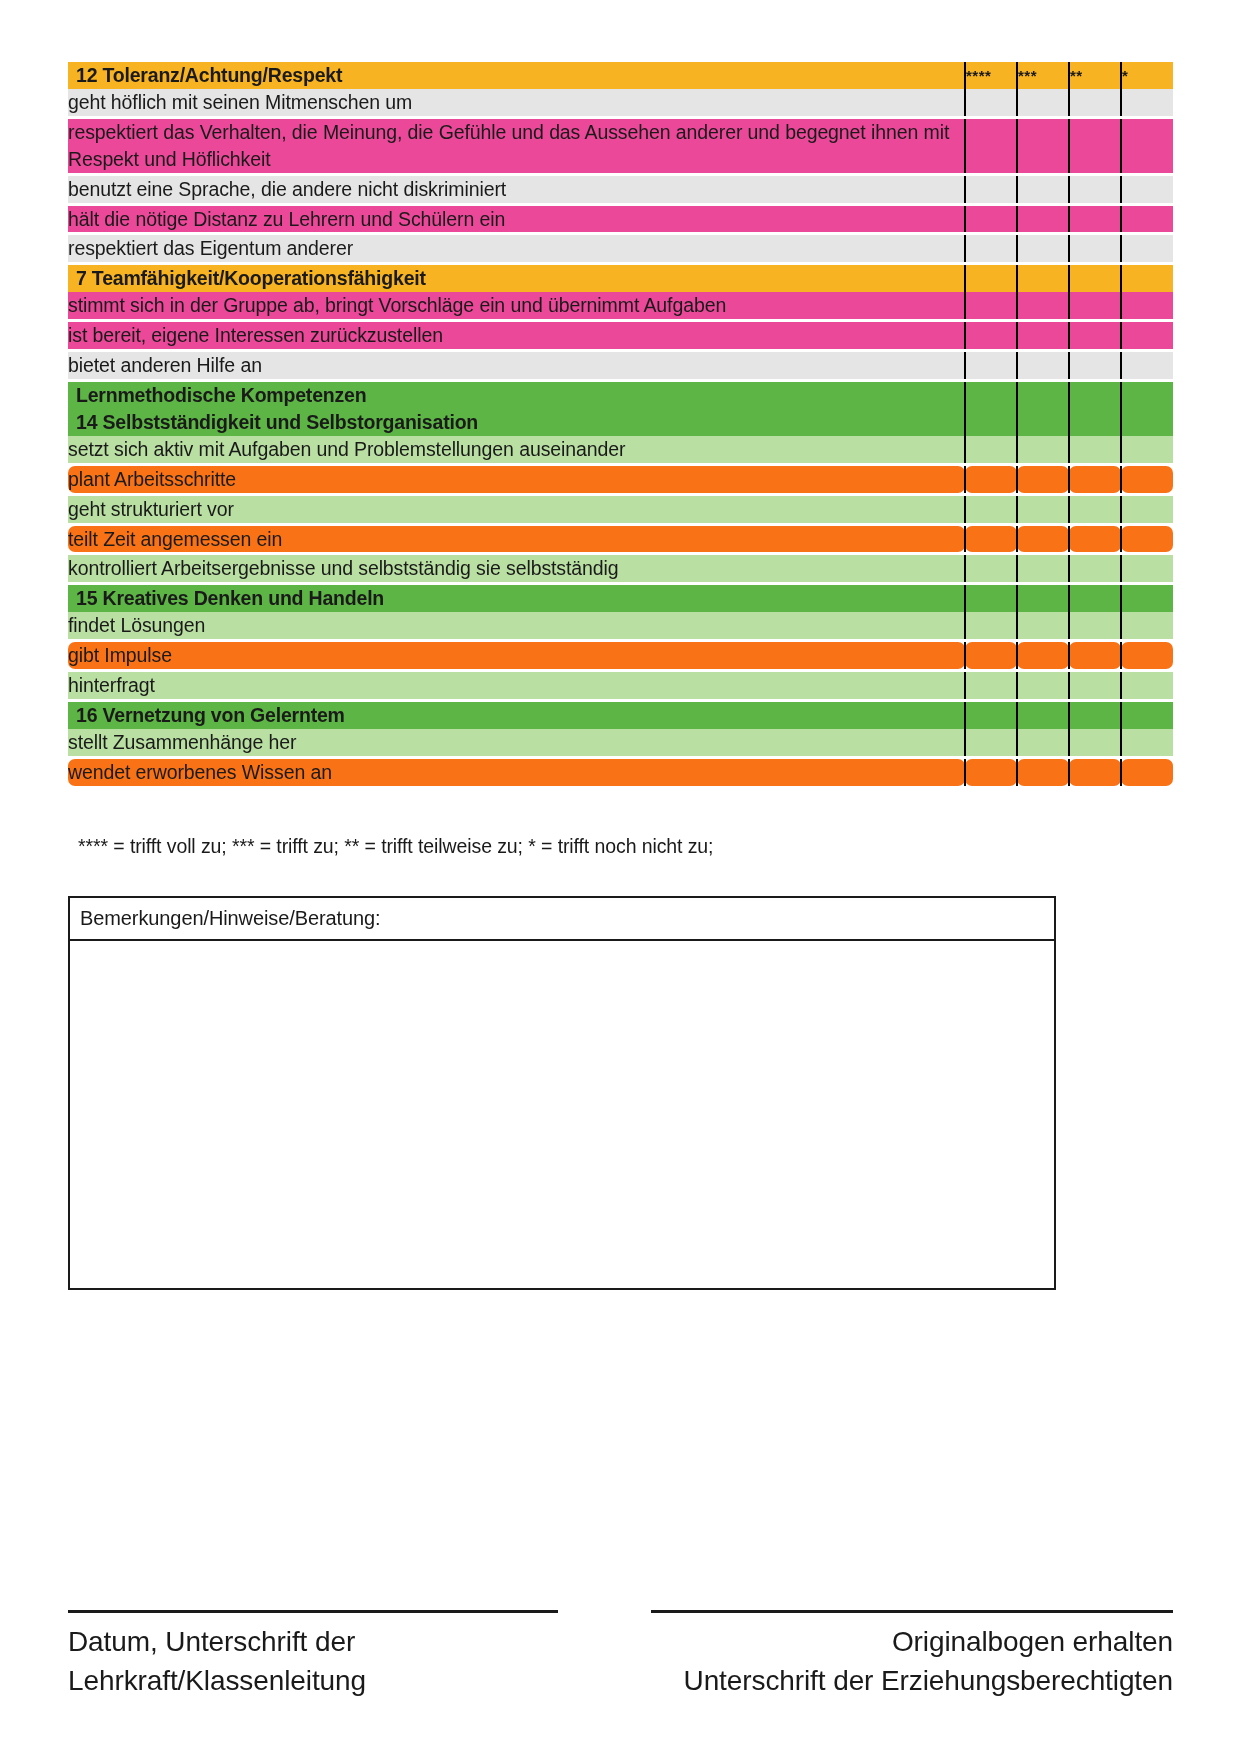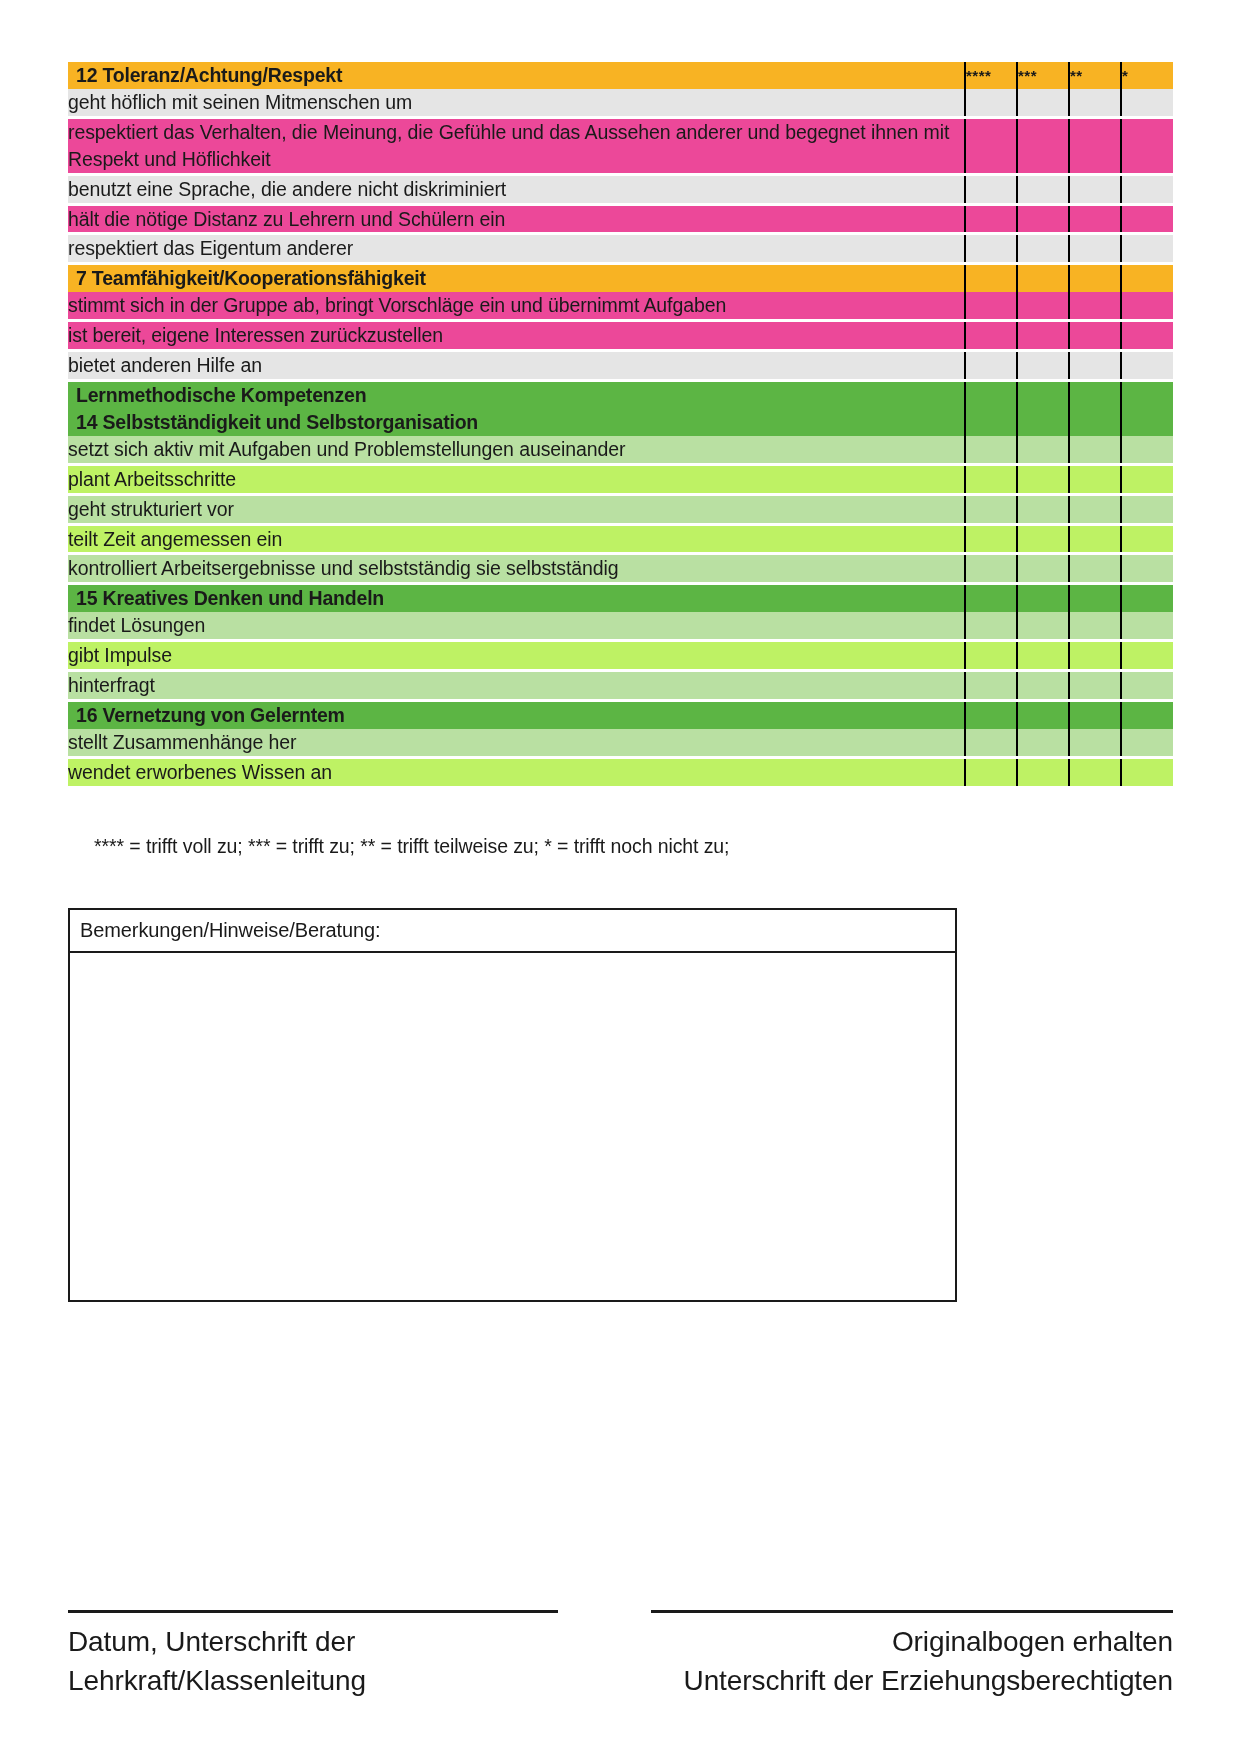--- a/index.html
+++ b/index.html
@@ -57,36 +57,36 @@
     line-height: 1;
   }
 
   
   .hdr-yellow     { background: #f8b323; }
   .item-yellow-a  { background: #e5e5e5; }
   .item-yellow-b  { background: #ec4899; }
   
   .hdr-green      { background: #5cb544; }
   .item-green-a   { background: #b9e0a2; }
-  .item-green-b   { background: #bef264; }
+  .item-green-b   { background: #f97316; border-radius: 7px; }
 
   .row-gap td { height: 3px; padding: 0; background: #ffffff; }
 
   
   .legend {
     margin-top: 46px;
-    margin-left: 26px;
+    margin-left: 10px;
     font-size: 19.5px;
     letter-spacing: -0.1px;
   }
 
   
   .remarks {
-    margin-top: 50px;
-    width: 889px;
+    margin-top: 38px;
+    width: 988px;
     border: 2.5px solid #1a1a1a;
   }
   .remarks-title {
     font-size: 20px;
     padding: 9px 0 9px 10px;
     border-bottom: 2.5px solid #1a1a1a;
     letter-spacing: -0.1px;
   }
   .remarks-body {
     height: 347px;

